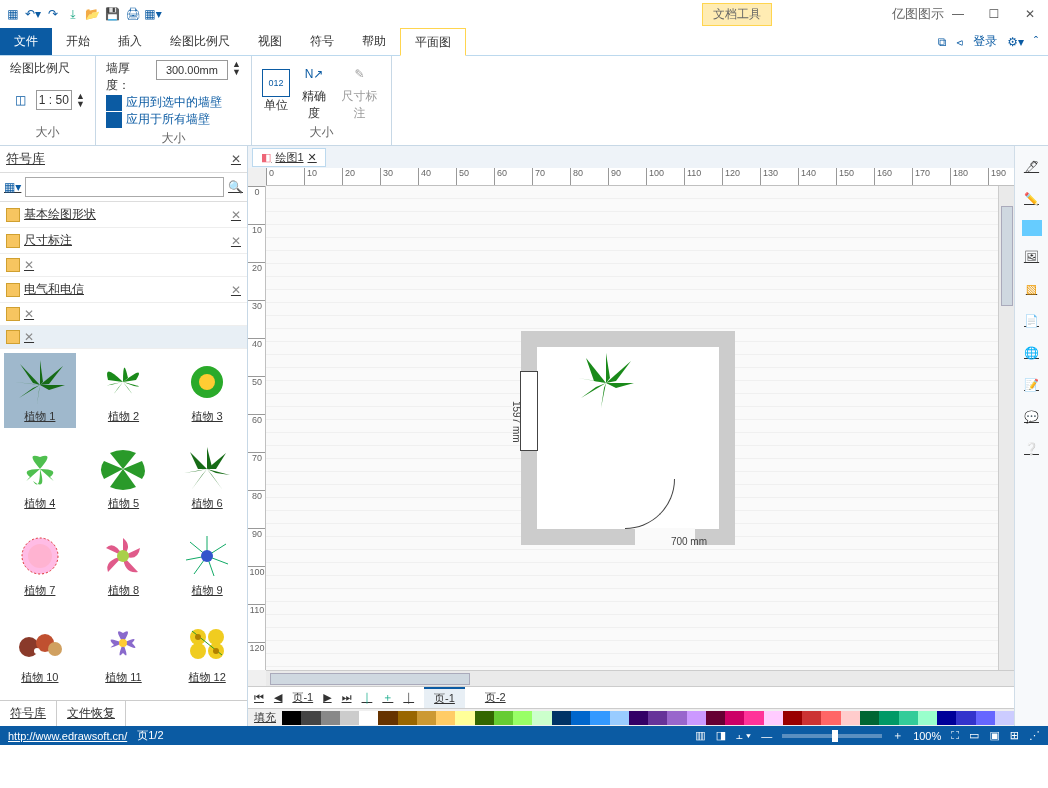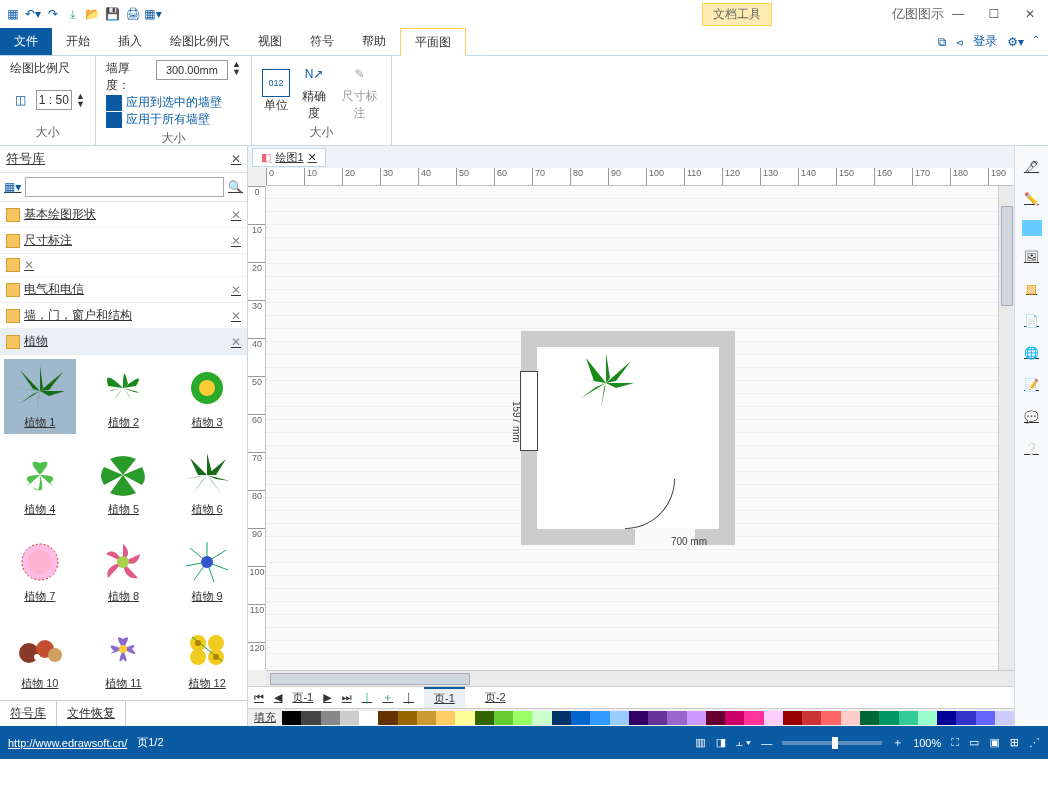--- a/index.html
+++ b/index.html
@@ -81,21 +81,21 @@
 .page-bar .ptab { padding: 2px 10px; cursor: pointer; }
 .page-bar .ptab.active { background: #e8eff5; border-top: 2px solid #0b5ba3; }
 .fill-row { height: 18px; display: flex; align-items: center; border-top: 1px solid #ccc; font-size: 11px; }
 .fill-lbl { padding: 0 6px; }
 .swatches { flex: 1; display: flex; }
 .swatches span { flex: 1; height: 14px; }
 
 .right-rail { width: 34px; background: #f7f9fb; border-left: 1px solid #d0dde8; display: flex; flex-direction: column; align-items: center; gap: 10px; padding-top: 10px; }
 .right-rail .ri { width: 22px; height: 22px; display: flex; align-items: center; justify-content: center; cursor: pointer; }
 
-.statusbar { height: 33px; background: #0b5ba3; color: #fff; display: flex; align-items: center; padding: 0 8px; gap: 10px; font-size: 11px; }
+.statusbar { height: 19px; background: #0b5ba3; color: #fff; display: flex; align-items: center; padding: 0 8px; gap: 10px; font-size: 11px; }
 .statusbar a { color: #fff; text-decoration: underline; }
 .statusbar .spacer { flex: 1; }
 .zoom-slider { width: 100px; height: 4px; background: #5a8fc0; position: relative; }
 .zoom-slider::after { content: ""; position: absolute; left: 50%; top: -4px; width: 6px; height: 12px; background: #fff; }
 
 svg { display: block; }
 </style>
 </head>
 <body>
 
@@ -212,26 +212,24 @@
           <span class="caticon"></span>
           <span class="catclose">✕</span>
         </div>
         <div class="sb-cat">
           <span class="caticon"></span>
           <span class="catname">电气和电信</span>
           <span class="catclose">✕</span>
         </div>
         <div class="sb-cat">
           <span class="caticon"></span>
-          <span class="catname">墙，门，窗户和结构</span>
           <span class="catclose">✕</span>
         </div>
         <div class="sb-cat selected">
           <span class="caticon"></span>
-          <span class="catname">植物</span>
           <span class="catclose">✕</span>
         </div>
       </div>
     <div class="sb-gallery" id="sb-gallery">
         <div class="thumb sel">
           <div class="thumb-ico">
             <svg width="50" height="44">
               <g fill="#166b16">
                 <path d="M25 25 L5 4 L18 23Z"></path>
                 <path d="M25 25 L25 0 L28 22Z"></path>

